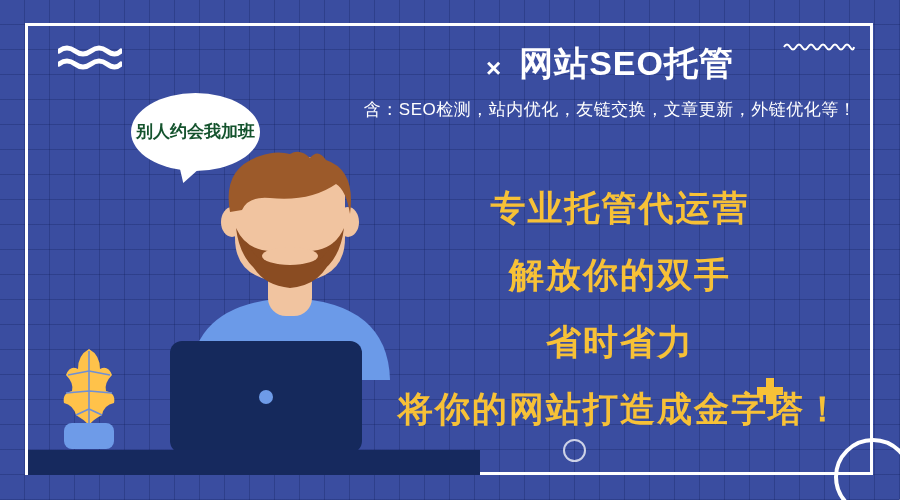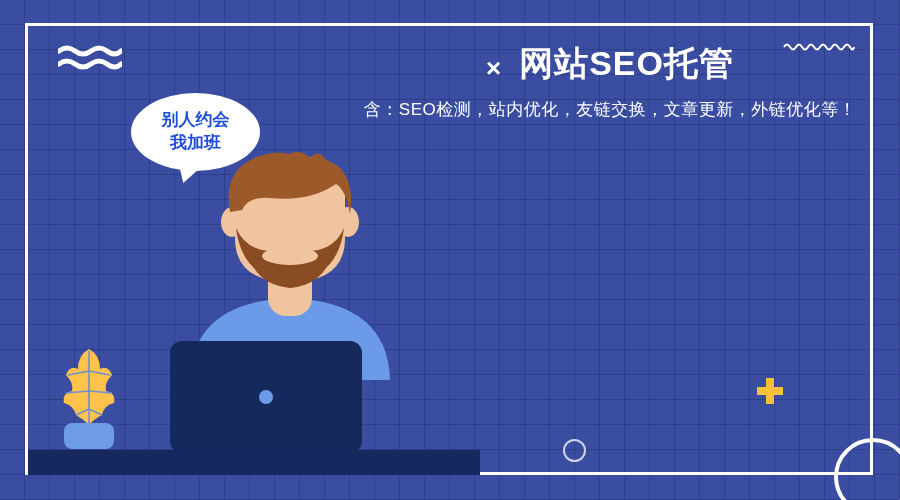--- a/index.html
+++ b/index.html
@@ -139,24 +139,24 @@
   
   #bubble {
     position: absolute;
     left: 131px;
     top: 93px;
     width: 129px;
     height: 78px;
     background: #ffffff;
     border-radius: 50% / 50%;
     display: flex;
-    flex-direction: column;
+    flex-direction: row;
     align-items: center;
     justify-content: center;
-    color: #1d4ed8;
+    color: #14532d;
     font-size: 17px;
     font-weight: bold;
     line-height: 1.35;
     z-index: 6;
   }
   #bubble-tail {
     position: absolute;
     left: 175px;
     top: 158px;
     width: 0;
@@ -228,20 +228,26 @@
   <div id="mouse-circle"></div>
 
   <div id="headline">
     <div id="title-row">
       <span id="title-x">×</span>
       <span id="main-title">网站SEO托管</span>
     </div>
     <div id="subtitle">含：SEO检测，站内优化，友链交换，文章更新，外链优化等！</div>
   </div>
 
+  <div id="slogans">
+    <div class="slogan">专业托管代运营</div>
+    <div class="slogan">解放你的双手</div>
+    <div class="slogan">省时省力</div>
+    <div class="slogan">将你的网站打造成金字塔！</div>
+  </div>
 
   <div id="bubble-tail"></div>
   <div id="bubble">
     <span>别人约会</span>
     <span>我加班</span>
   </div>
 
   <svg id="person" viewBox="0 0 280 230">
 
     <path d="M40 230 Q 42 152 140 148 Q 238 152 240 230 Z" fill="#6b9ae8"></path>

